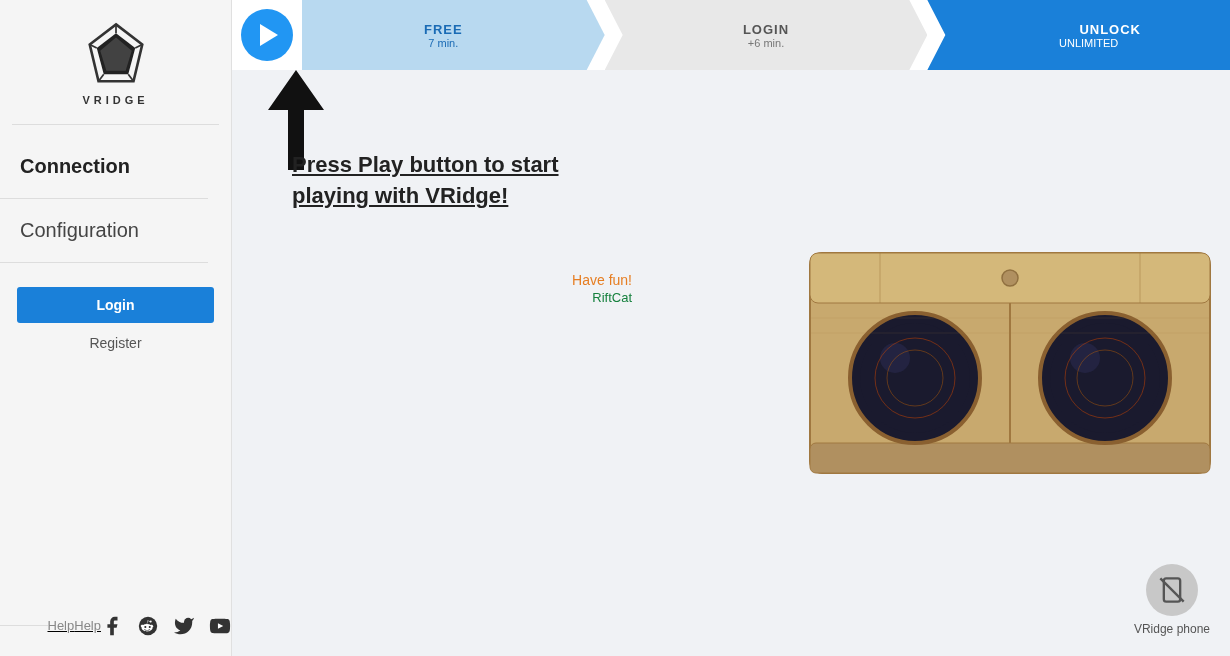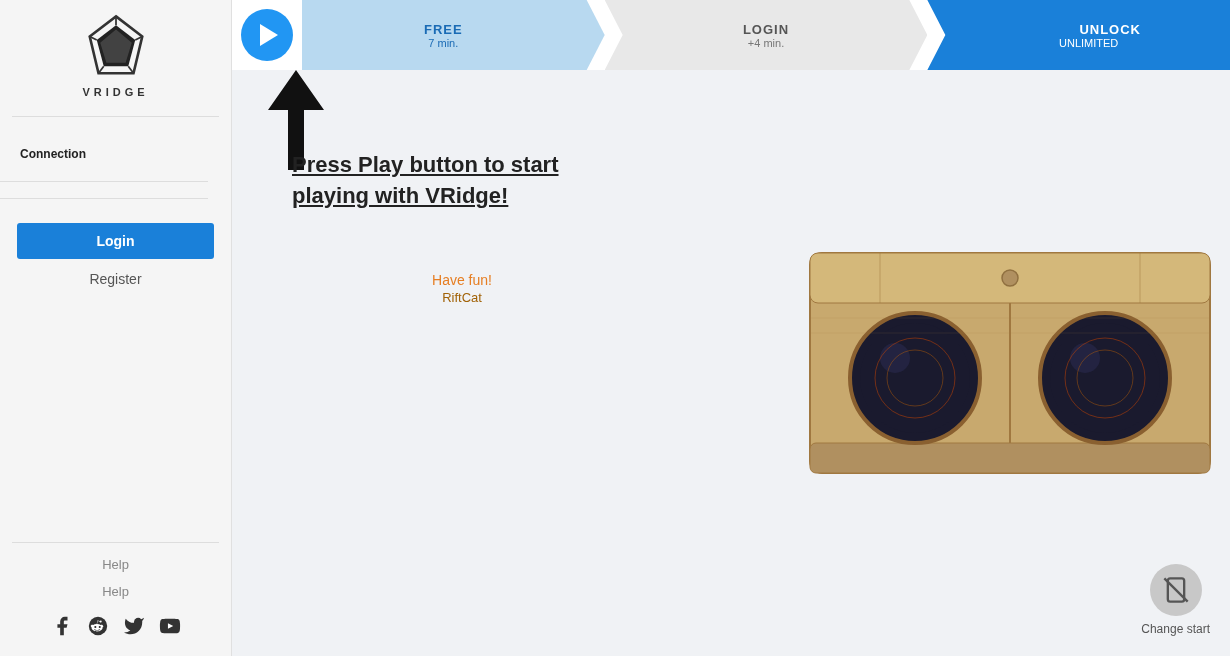--- a/index.html
+++ b/index.html
@@ -18,21 +18,21 @@
       min-width: 232px;
       height: 656px;
       background: #f5f5f5;
       display: flex;
       flex-direction: column;
       align-items: center;
       border-right: 1px solid #e0e0e0;
     }
 
     #logo-area {
-      padding: 12px 0 10px 0;
+      padding: 20px 0 10px 0;
       display: flex;
       flex-direction: column;
       align-items: center;
     }
 
     .logo-diamond {
       width: 70px;
       height: 70px;
     }
 
@@ -55,21 +55,21 @@
       width: 100%;
       display: flex;
       flex-direction: column;
       align-items: stretch;
       padding: 10px 0;
     }
 
     .nav-item {
       padding: 12px 20px;
       color: #444;
-      font-size: 12px;
+      font-size: 20px;
       cursor: pointer;
       text-align: left;
     }
 
     .nav-item.active {
       font-weight: 600;
       color: #222;
     }
 
     .btn-login {
@@ -97,23 +97,24 @@
       text-align: center;
       width: 85%;
       margin: 0 auto;
       display: block;
     }
 
     .sidebar-bottom {
       margin-top: auto;
       width: 100%;
       display: flex;
-      flex-direction: column;
+      flex-direction: row;
       align-items: center;
       padding-bottom: 10px;
+      text-decoration: underline;
     }
 
     .help-link, .news-link {
       color: #888;
       font-size: 13px;
       cursor: pointer;
       padding: 6px 0;
     }
 
     .social-icons {
@@ -249,31 +250,31 @@
     .press-play-text h2 {
       font-size: 22px;
       font-weight: 700;
       color: #222;
       line-height: 1.4;
       text-decoration: underline;
     }
 
     .fun-text {
       margin-top: 60px;
-      text-align: center;
+      text-align: right;
     }
 
     .fun-text .have-fun {
       color: #e67e22;
       font-size: 14px;
       display: block;
     }
 
     .fun-text .riftcat {
-      color: #a16207;
+      color: #15803d;
       font-size: 13px;
     }
 
     
     .vr-image-area {
       position: absolute;
       right: 0;
       top: 0;
       width: 440px;
       height: 100%;
@@ -333,20 +334,21 @@
       <line x1="10" y1="28" x2="18" y2="32" stroke="#333" stroke-width="2"></line>
     </svg>
     <span class="logo-text">VRIDGE</span>
   </div>
 
   <div class="sidebar-divider"></div>
 
   <div class="sidebar-nav">
     <div class="nav-item active">Connection</div>
     <div class="sidebar-divider"></div>
+    <div class="nav-item">Configuration</div>
     <div class="sidebar-divider"></div>
 
     <div style="display:flex;flex-direction:column;align-items:center;padding:12px 0 4px 0;">
       <button class="btn-login">Login</button>
       <button class="btn-register">Register</button>
     </div>
   </div>
 
   <div class="sidebar-bottom">
     <div class="sidebar-divider"></div>
@@ -386,21 +388,21 @@
       <button class="play-btn">
         <div class="triangle"></div>
       </button>
     </div>
     <div class="step step-free">
       <span class="step-title">FREE</span>
       <span class="step-sub">7 min.</span>
     </div>
     <div class="step step-login">
       <span class="step-title">LOGIN</span>
-      <span class="step-sub">+4 min.</span>
+      <span class="step-sub">+6 min.</span>
     </div>
     <div class="step step-unlock">
       <span class="step-title">UNLOCK</span>
       <span class="step-sub">UNLIMITED</span>
     </div>
   </div>
 
   <div class="arrow-container">
     <svg width="60" height="100" viewBox="0 0 60 100">
       <polygon points="30,0 58,40 38,40 38,100 22,100 22,40 2,40" fill="#111"></polygon>
@@ -453,16 +455,16 @@
       </svg>
     </div>
 
     <div class="change-phone-btn">
       <div class="change-phone-icon">
         <svg width="28" height="28" viewBox="0 0 24 24" fill="none" stroke="#555" stroke-width="2">
           <rect x="5" y="2" width="14" height="20" rx="2" ry="2"></rect>
           <line x1="2" y1="2" x2="22" y2="22" stroke="#555" stroke-width="2"></line>
         </svg>
       </div>
-      <span class="change-phone-label">Change start</span>
+      <span class="change-phone-label">VRidge phone</span>
     </div>
   </div>
 </div>
 
 </body></html>

